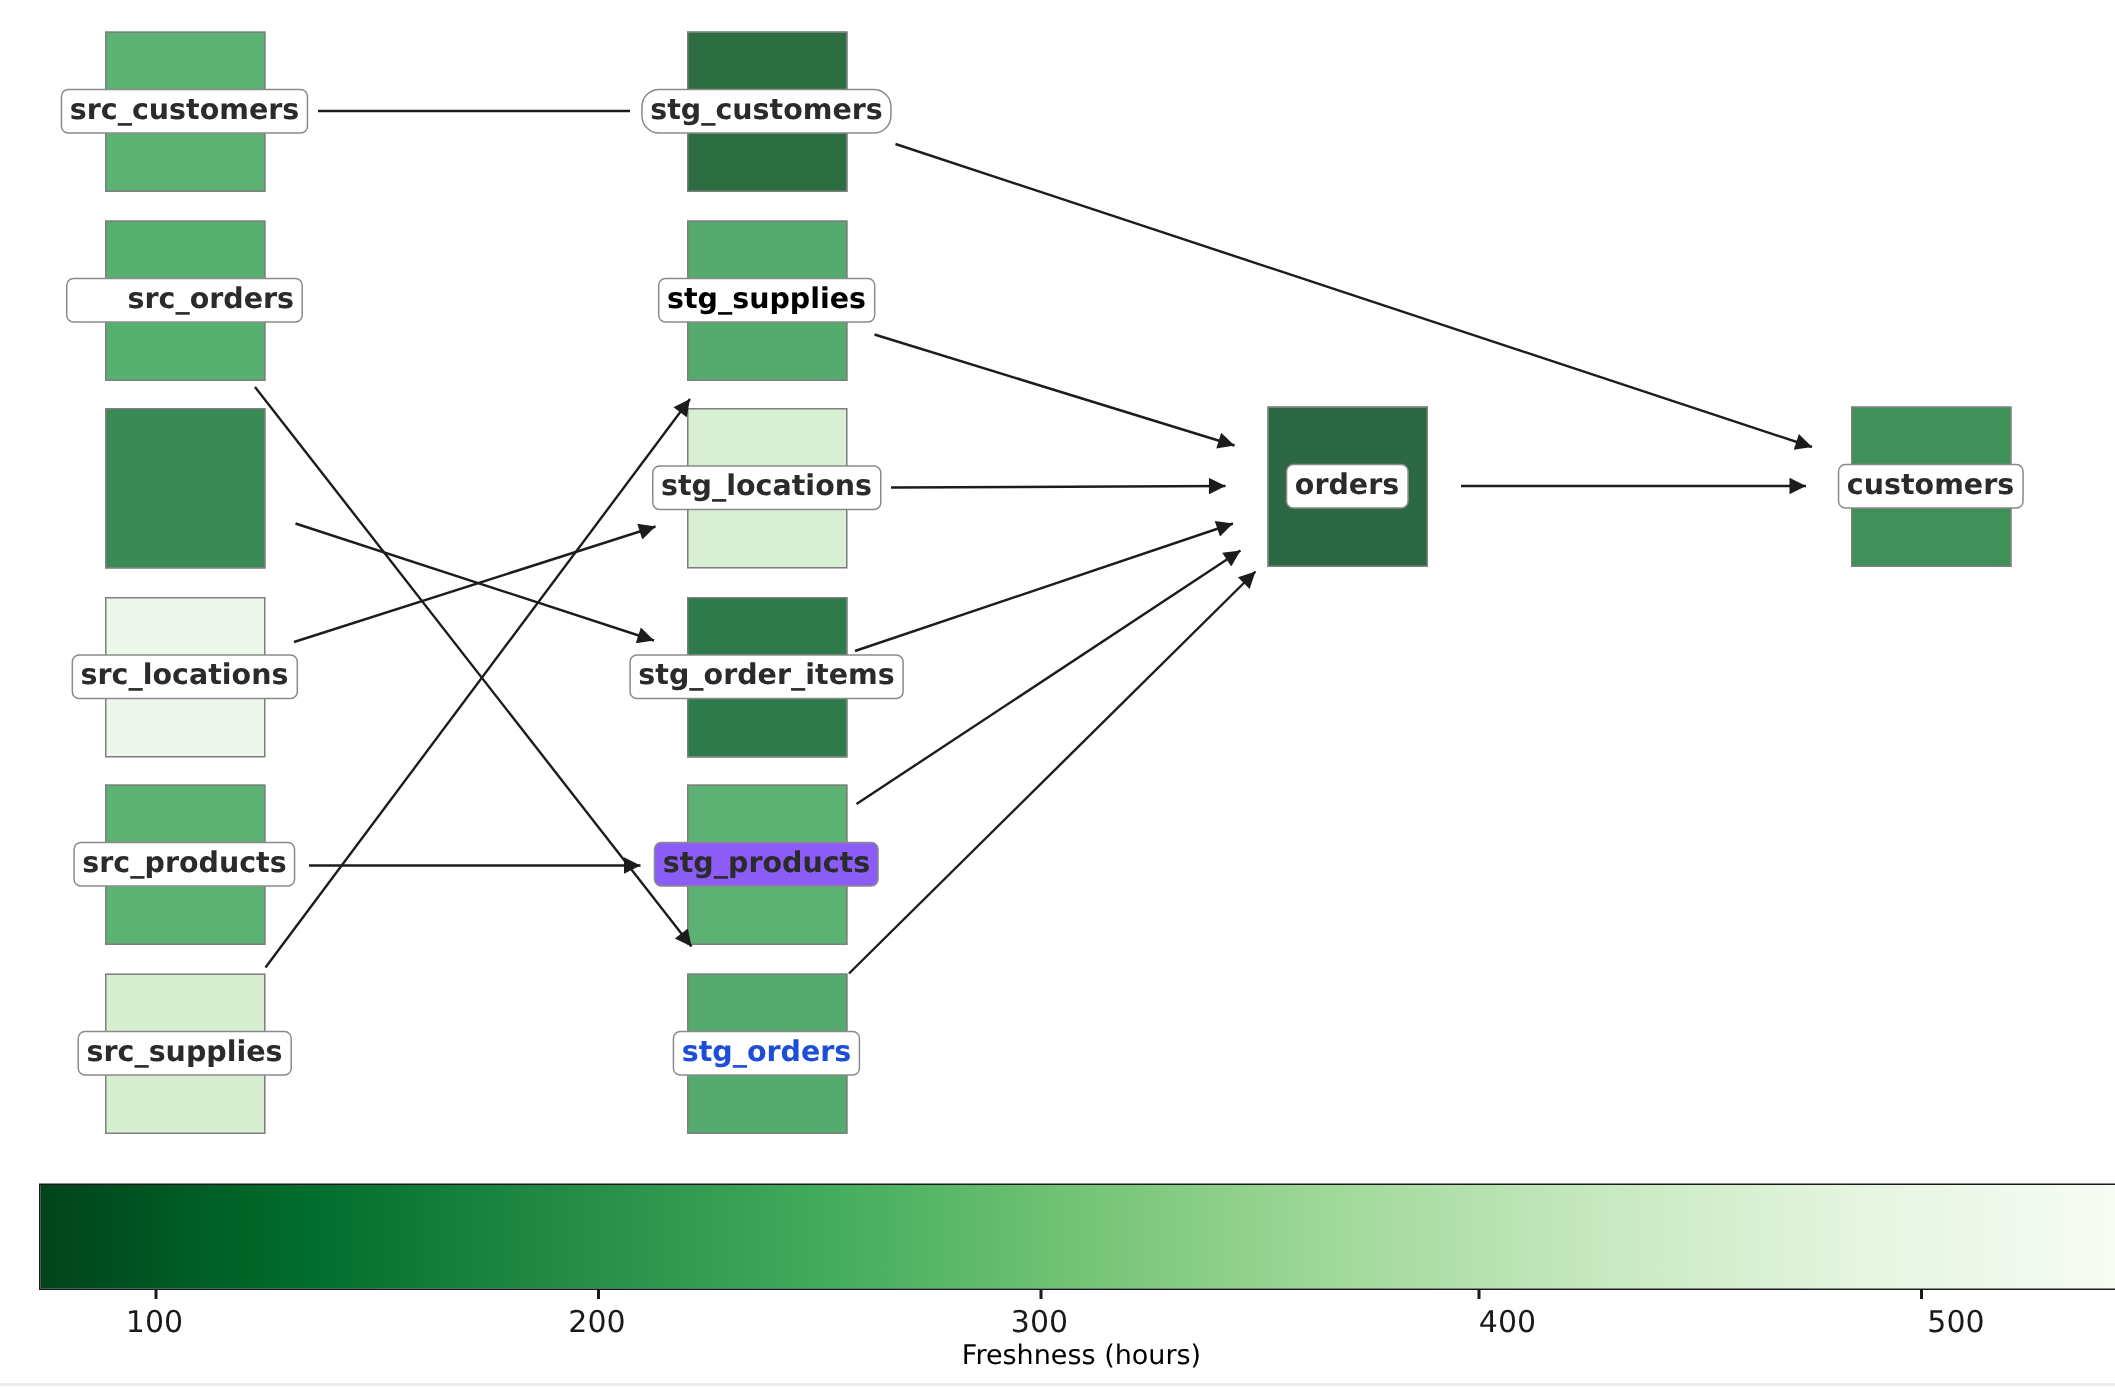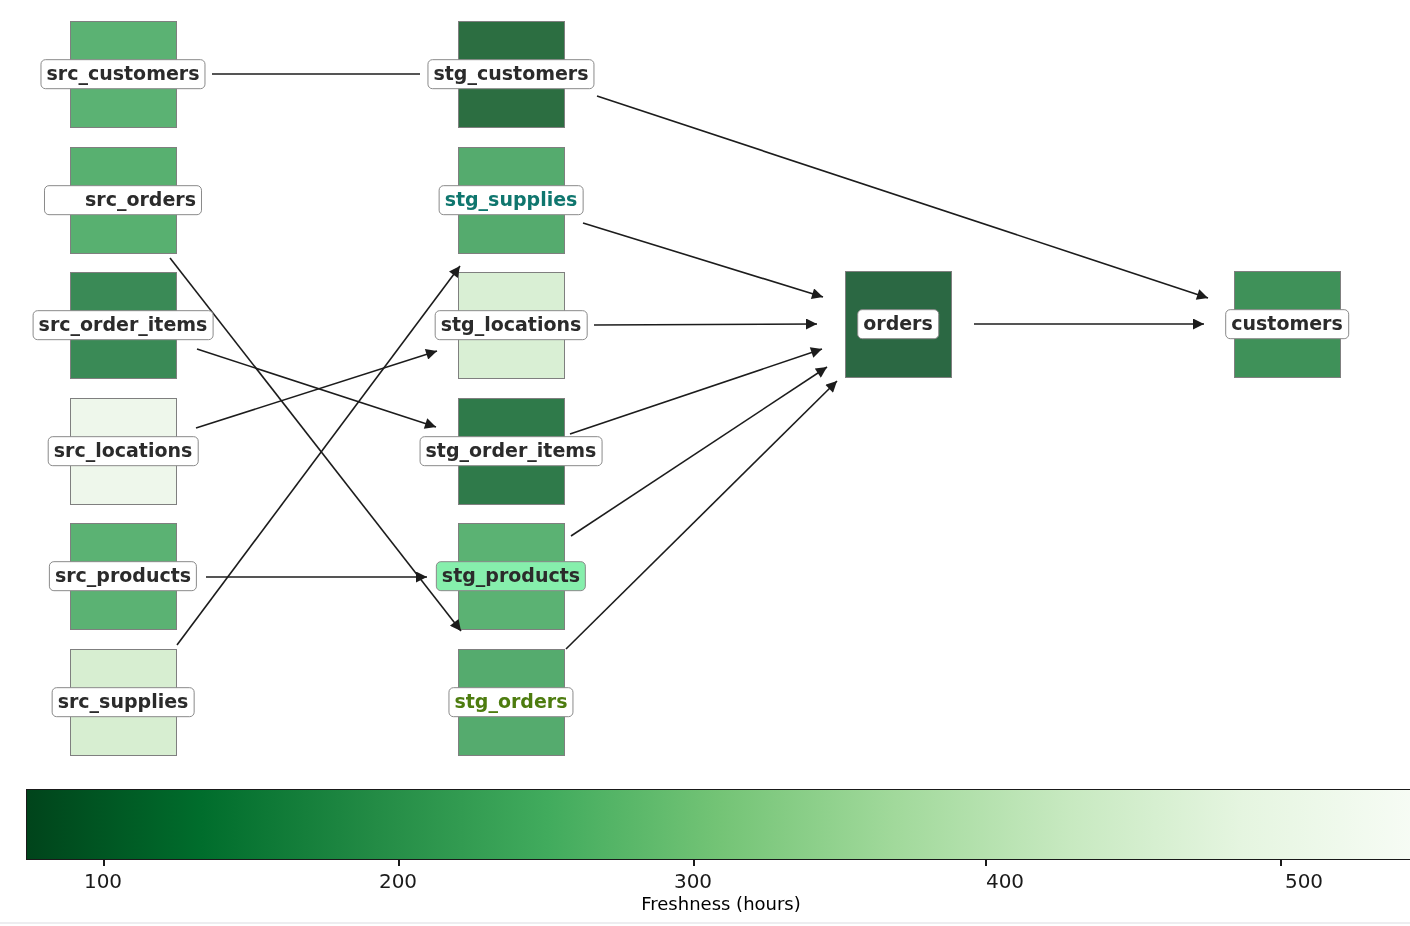--- a/index.html
+++ b/index.html
@@ -112,30 +112,29 @@
         <line x1="594" y1="325" x2="817" y2="324" stroke="#1c1c1c" stroke-width="1.6" marker-end="url(#arrowhead)"></line>
         <line x1="570" y1="434" x2="822" y2="349" stroke="#1c1c1c" stroke-width="1.6" marker-end="url(#arrowhead)"></line>
         <line x1="571" y1="536" x2="827" y2="367" stroke="#1c1c1c" stroke-width="1.6" marker-end="url(#arrowhead)"></line>
         <line x1="566" y1="649" x2="837" y2="381" stroke="#1c1c1c" stroke-width="1.6" marker-end="url(#arrowhead)"></line>
         <line x1="974" y1="324" x2="1204" y2="324" stroke="#1c1c1c" stroke-width="1.6" marker-end="url(#arrowhead)"></line>
       </g>
   </svg>
   <div id="label-layer">
       <div class="node-label" style="left: 123px; top: 74px; background: rgb(255, 255, 255); border-color: rgb(138, 138, 138); color: rgb(43, 43, 43);">src_customers</div>
       <div class="node-label" style="left: 123px; top: 200px; background: rgb(255, 255, 255); border-color: rgb(138, 138, 138); color: rgb(43, 43, 43); padding-left: 40px;">src_orders</div>
-      <div class="node-label" style="left: 123px; top: 325px; background: rgb(255, 255, 255); border-color: rgb(138, 138, 138); color: rgb(43, 43, 43);">src_order_items</div>
       <div class="node-label" style="left: 123px; top: 451px; background: rgb(255, 255, 255); border-color: rgb(138, 138, 138); color: rgb(43, 43, 43);">src_locations</div>
       <div class="node-label" style="left: 123px; top: 576px; background: rgb(255, 255, 255); border-color: rgb(138, 138, 138); color: rgb(43, 43, 43);">src_products</div>
       <div class="node-label" style="left: 123px; top: 702px; background: rgb(255, 255, 255); border-color: rgb(138, 138, 138); color: rgb(43, 43, 43);">src_supplies</div>
-      <div class="node-label" style="left: 511px; top: 74px; background: rgb(255, 255, 255); border-color: rgb(138, 138, 138); color: rgb(43, 43, 43);">stg_customers</div>
-      <div class="node-label" style="left: 511px; top: 200px; background: rgb(255, 255, 255); border-color: rgb(138, 138, 138); color: #0f766e;">stg_supplies</div>
+      <div class="node-label" style="left: 511px; top: 74px; background: rgb(255, 255, 255); border-color: rgb(138, 138, 138); color: rgb(43, 43, 43); border-radius: 12px;">stg_customers</div>
+      <div class="node-label" style="left: 511px; top: 200px; background: rgb(255, 255, 255); border-color: rgb(138, 138, 138); color: #000000;">stg_supplies</div>
       <div class="node-label" style="left: 511px; top: 325px; background: rgb(255, 255, 255); border-color: rgb(138, 138, 138); color: rgb(43, 43, 43);">stg_locations</div>
       <div class="node-label" style="left: 511px; top: 451px; background: rgb(255, 255, 255); border-color: rgb(138, 138, 138); color: rgb(43, 43, 43);">stg_order_items</div>
-      <div class="node-label" style="left: 511px; top: 576px; background: #86efac; border-color: rgb(138, 138, 138); color: rgb(43, 43, 43);">stg_products</div>
-      <div class="node-label" style="left: 511px; top: 702px; background: rgb(255, 255, 255); border-color: rgb(138, 138, 138); color: #4d7c0f;">stg_orders</div>
+      <div class="node-label" style="left: 511px; top: 576px; background: #8b5cf6; border-color: rgb(138, 138, 138); color: rgb(43, 43, 43);">stg_products</div>
+      <div class="node-label" style="left: 511px; top: 702px; background: rgb(255, 255, 255); border-color: rgb(138, 138, 138); color: #1d4ed8;">stg_orders</div>
       <div class="node-label" style="left: 898px; top: 324px; background: rgb(255, 255, 255); border-color: rgb(138, 138, 138); color: rgb(43, 43, 43);">orders</div>
       <div class="node-label" style="left: 1287px; top: 324px; background: rgb(255, 255, 255); border-color: rgb(138, 138, 138); color: rgb(43, 43, 43);">customers</div>
     </div>
 
   <div id="colorbar">
     <div id="cb-bar" style="background: linear-gradient(90deg, rgb(0, 68, 27) 0%, rgb(0, 109, 44) 12.5%, rgb(35, 139, 69) 25%, rgb(65, 171, 93) 37.5%, rgb(116, 196, 118) 50%, rgb(161, 217, 155) 62.5%, rgb(199, 233, 192) 75%, rgb(229, 245, 224) 87.5%, rgb(247, 252, 245) 100%); border-color: rgb(26, 26, 26);"></div>
     <div id="cb-ticks">
         <div class="cb-tick" style="left: 77px; background: rgb(26, 26, 26);"></div>
         <div class="cb-ticklabel" style="left: 77px; color: rgb(26, 26, 26);">100</div>
         <div class="cb-tick" style="left: 372px; background: rgb(26, 26, 26);"></div>

